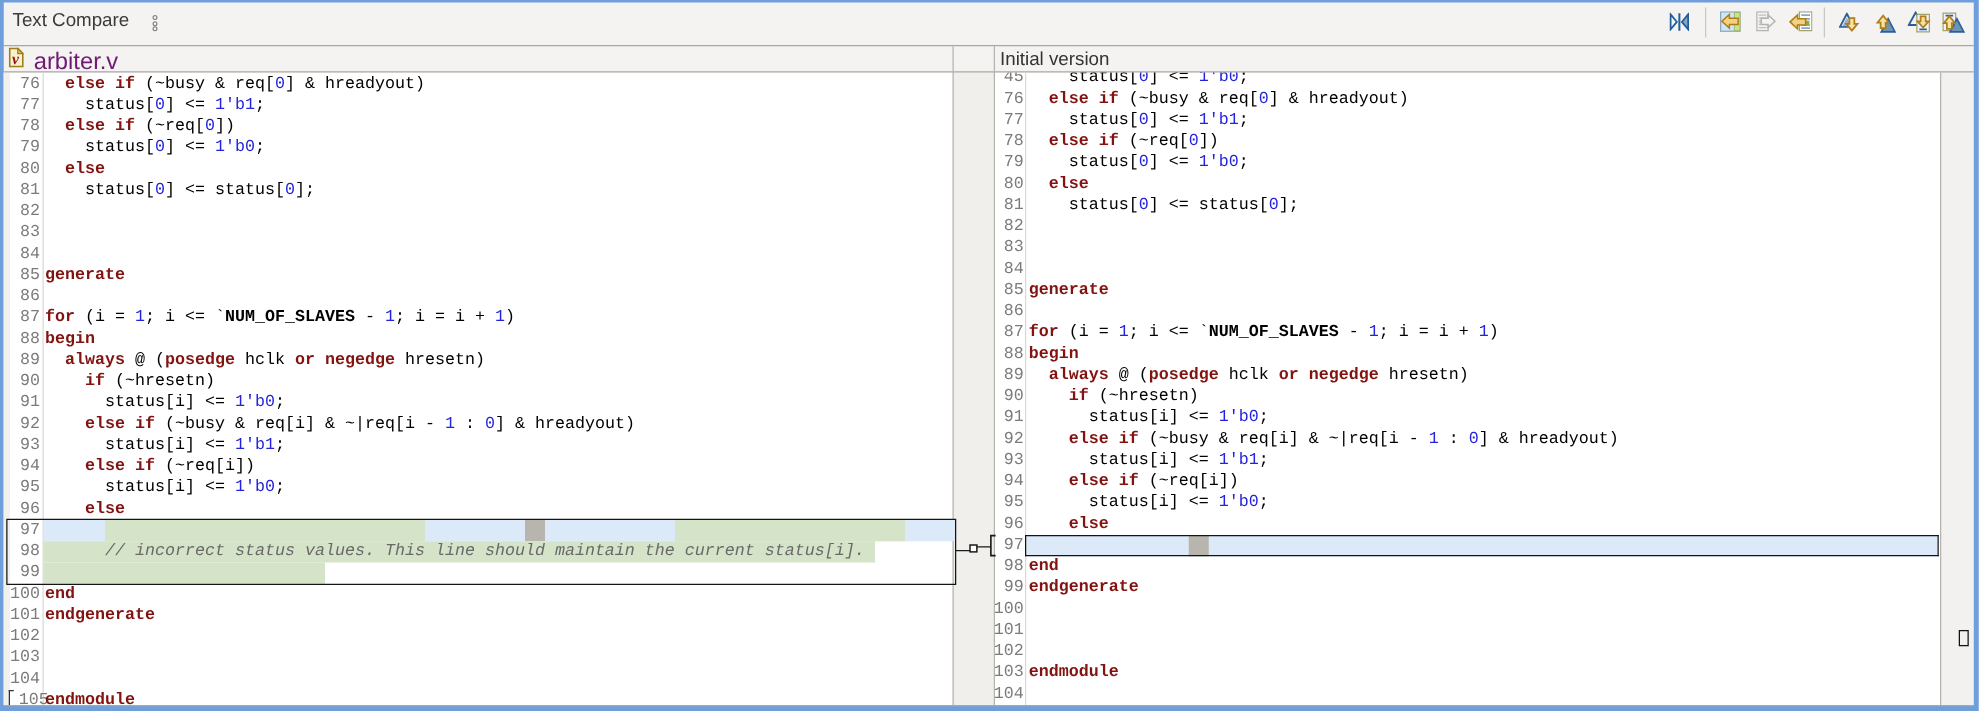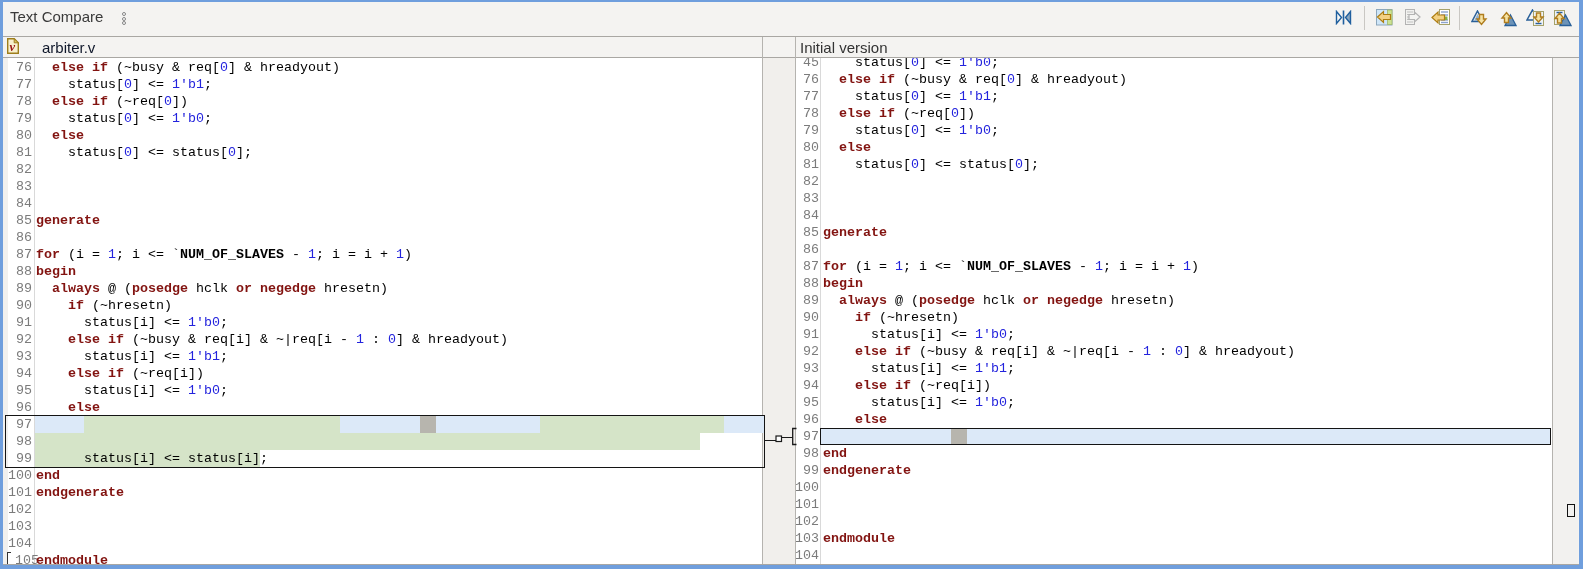--- a/index.html
+++ b/index.html
@@ -89,21 +89,21 @@
   <path d="M12.5 6 L18 16.5 L7 16.5 Z" fill="#6c93b8" stroke="#2a6099" stroke-width="1.3"></path>
   <path d="M4.5 14 L8.5 14 L8.5 9.5 L11 9.5 L6.5 4 L2 9.5 L4.5 9.5 Z" fill="#f6e3a3" stroke="#b07d1e" stroke-width="1.4"></path>
 </svg>
 
 <svg class="abs" style="left:7px;top:38px" width="12" height="16" viewBox="0 0 12 16">
   <path d="M0.7 0.7 L7.2 0.7 L11.3 4.8 L11.3 15.3 L0.7 15.3 Z" fill="#f8f0ce" stroke="#9e7e1c" stroke-width="1.4"></path>
   <path d="M7.2 0.7 L7.2 4.8 L11.3 4.8 Z" fill="#d8c064" stroke="#9e7e1c"></path>
   <text x="2.6" y="13" font-family="Liberation Serif" font-style="italic" font-weight="bold" font-size="12.5" fill="#991414">v</text>
 </svg>
 
-<div class="abs" style="left:42px;top:39px;font-size:15px;color:#0f172a">arbiter.v</div>
+<div class="abs" style="left:27px;top:39px;font-size:19px;color:#701a75">arbiter.v</div>
 <div class="abs" style="left:800px;top:39px;font-size:15px;color:#333">Initial version</div>
 
 <div class="abs" style="left:35px;top:416px;width:729px;height:17px;background:#dce9f8"></div>
 <div class="abs" style="left:84px;top:416px;width:256px;height:17px;background:#d5e4c8"></div>
 <div class="abs" style="left:420px;top:416px;width:16px;height:17px;background:#b7b5ae"></div>
 <div class="abs" style="left:540px;top:416px;width:184px;height:17px;background:#d5e4c8"></div>
 <div class="abs" style="left:35px;top:433px;width:665px;height:17px;background:#d5e4c8"></div>
 <div class="abs" style="left:35px;top:450px;width:225px;height:17px;background:#d5e4c8"></div>
 <div class="abs" style="left:821px;top:428px;width:729px;height:17px;background:#dce9f8"></div>
 <div class="abs" style="left:951px;top:428px;width:16px;height:17px;background:#b7b5ae"></div>
@@ -142,22 +142,22 @@
 <div class="mono ln abs" style="left:0px;top:290px;width:29px;text-align:right">93</div>
 <div class="mono abs" style="left:33px;top:290px">      status[i] &lt;= <span class="num">1'b1</span>;</div>
 <div class="mono ln abs" style="left:0px;top:307px;width:29px;text-align:right">94</div>
 <div class="mono abs" style="left:33px;top:307px">    <span class="kw">else</span> <span class="kw">if</span> (~req[i])</div>
 <div class="mono ln abs" style="left:0px;top:324px;width:29px;text-align:right">95</div>
 <div class="mono abs" style="left:33px;top:324px">      status[i] &lt;= <span class="num">1'b0</span>;</div>
 <div class="mono ln abs" style="left:0px;top:341px;width:29px;text-align:right">96</div>
 <div class="mono abs" style="left:33px;top:341px">    <span class="kw">else</span></div>
 <div class="mono ln abs" style="left:0px;top:358px;width:29px;text-align:right">97</div>
 <div class="mono ln abs" style="left:0px;top:375px;width:29px;text-align:right">98</div>
+<div class="mono abs" style="left:33px;top:375px"><span class="cm">      // incorrect status values. This line should maintain the current status[i].</span></div>
 <div class="mono ln abs" style="left:0px;top:392px;width:29px;text-align:right">99</div>
-<div class="mono abs" style="left:33px;top:392px">      status[i] &lt;= status[i];</div>
 <div class="mono ln abs" style="left:0px;top:409px;width:29px;text-align:right">100</div>
 <div class="mono abs" style="left:33px;top:409px"><span class="kw">end</span></div>
 <div class="mono ln abs" style="left:0px;top:426px;width:29px;text-align:right">101</div>
 <div class="mono abs" style="left:33px;top:426px"><span class="kw">endgenerate</span></div>
 <div class="mono ln abs" style="left:0px;top:443px;width:29px;text-align:right">102</div>
 <div class="mono ln abs" style="left:0px;top:460px;width:29px;text-align:right">103</div>
 <div class="mono ln abs" style="left:0px;top:477px;width:29px;text-align:right">104</div>
 <div class="mono ln abs" style="left:12px;top:494px;width:29px;text-align:left">105</div>
 <div class="mono abs" style="left:33px;top:494px"><span class="kw">endmodule</span></div>
 </div>

